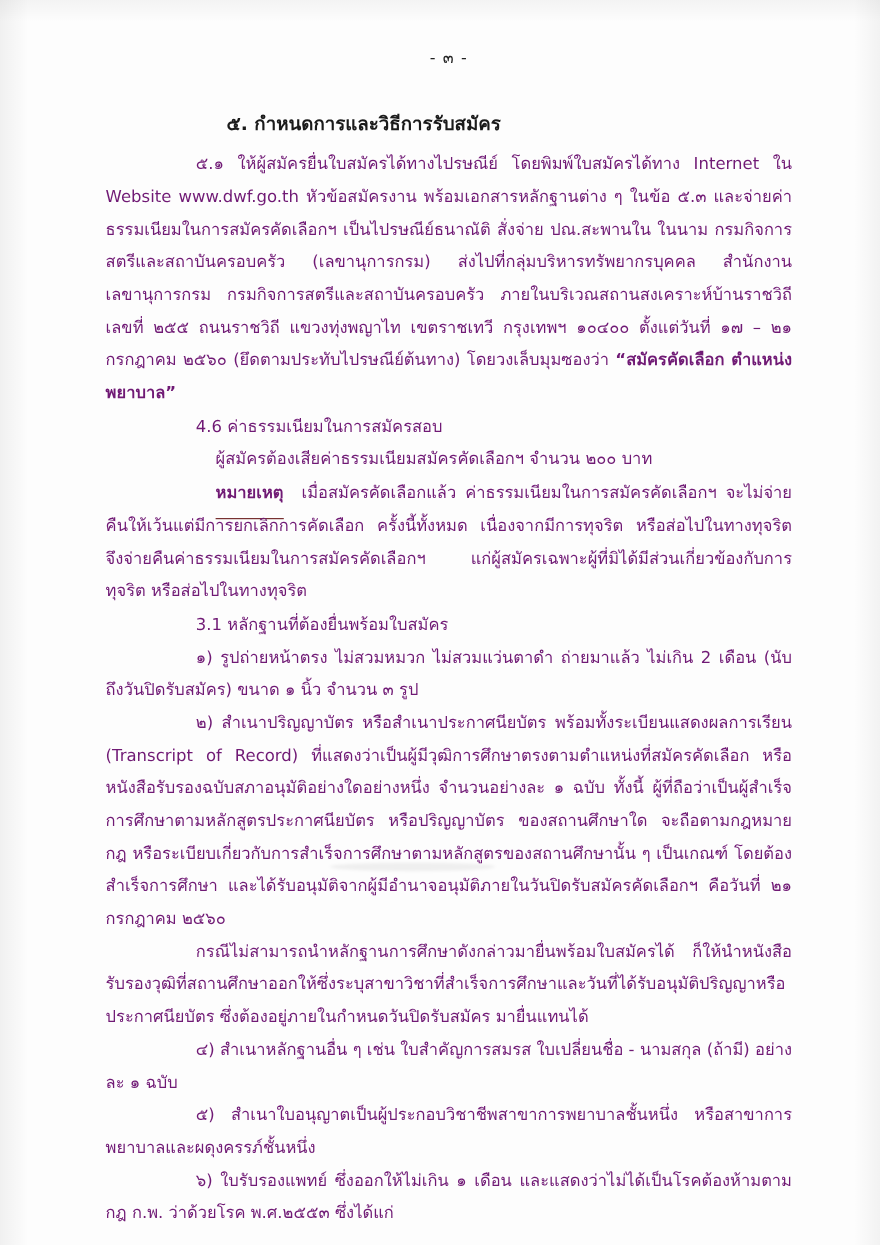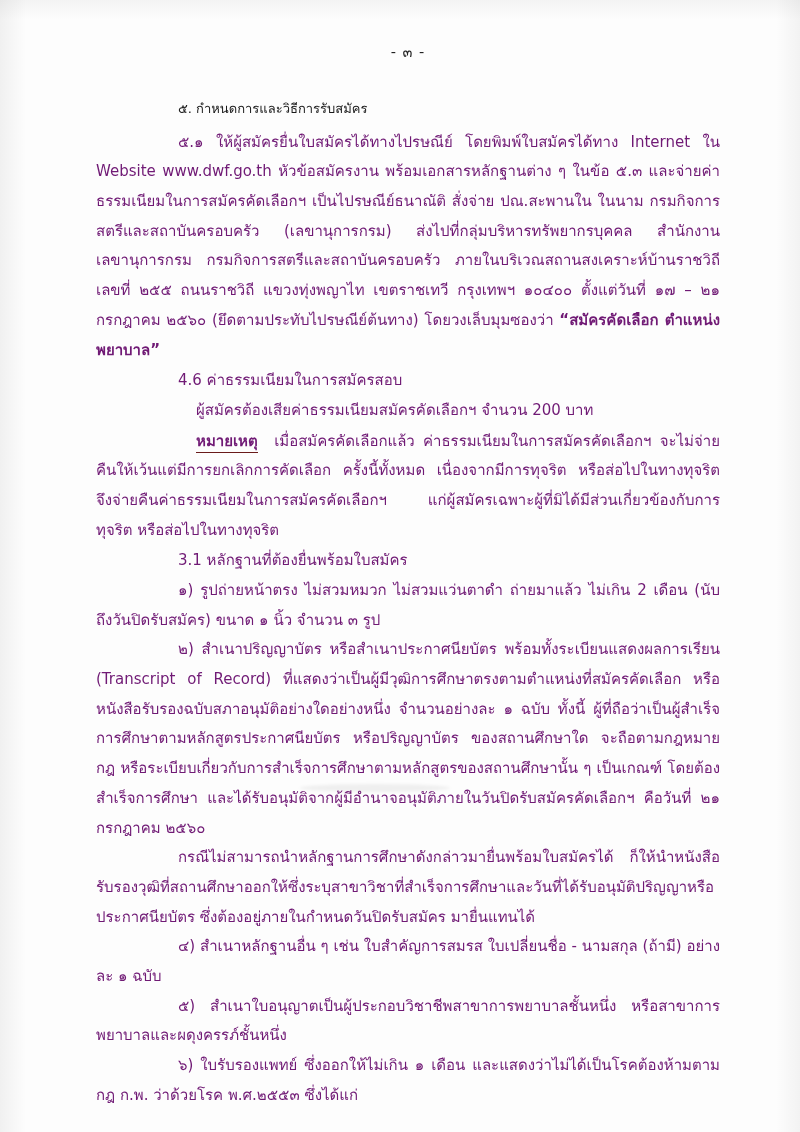--- a/index.html
+++ b/index.html
@@ -35,41 +35,41 @@
     color: #1a1a1a;
   }
   .page-number {
     text-align: center;
     font-size: 14.5px;
     letter-spacing: 1px;
     margin-bottom: 34px;
     color: #222;
   }
   .sec-head {
-    font-size: 13px;
-    font-weight: normal;
-    margin: 0 0 6px 82px;
+    font-size: 17px;
+    font-weight: bold;
+    margin: 0 0 6px 110px;
     line-height: 1.9;
   }
   p {
     margin: 0;
     font-size: 15px;
     line-height: 1.98;
     text-align: justify;
     text-justify: inter-word;
     color: #701a75;
   }
   p.ind-2 { text-indent: 82px; }
   p.ind-3 { text-indent: 100px; }
   .block { margin-bottom: 1px; }
   .bold { font-weight: bold; }
   .note-label {
     font-weight: bold;
     border-bottom: 1px solid #6a1b1b;
-    padding-bottom: 2px;
+    padding-bottom: 14px;
   }
   .smudge {
     position: absolute;
     background: rgba(0,0,0,0.055);
     border-radius: 50%;
     filter: blur(1.4px);
     pointer-events: none;
   }
 </style>
 </head>
@@ -84,21 +84,21 @@
     <div class="page-number">- ๓ -</div>
 
     <div class="sec-head">๕. กำหนดการและวิธีการรับสมัคร</div>
 
     <div class="block">
       <p class="ind-2"><span>๕.๑ ให้ผู้สมัครยื่นใบสมัครได้ทางไปรษณีย์ โดยพิมพ์ใบสมัครได้ทาง Internet ใน Website www.dwf.go.th หัวข้อสมัครงาน พร้อมเอกสารหลักฐานต่าง ๆ ในข้อ ๕.๓ และจ่ายค่าธรรมเนียมในการสมัครคัดเลือกฯ เป็นไปรษณีย์ธนาณัติ สั่งจ่าย ปณ.สะพานใน ในนาม กรมกิจการสตรีและสถาบันครอบครัว (เลขานุการกรม) ส่งไปที่กลุ่มบริหารทรัพยากรบุคคล สำนักงานเลขานุการกรม กรมกิจการสตรีและสถาบันครอบครัว ภายในบริเวณสถานสงเคราะห์บ้านราชวิถี เลขที่ ๒๕๕ ถนนราชวิถี แขวงทุ่งพญาไท เขตราชเทวี กรุงเทพฯ ๑๐๔๐๐ ตั้งแต่วันที่ ๑๗ – ๒๑ กรกฎาคม ๒๕๖๐ (ยึดตามประทับไปรษณีย์ต้นทาง) โดยวงเล็บมุมซองว่า</span> <span class="bold">“สมัครคัดเลือก ตำแหน่งพยาบาล”</span></p>
     </div>
 
     <div class="block">
       <p class="ind-2">4.6 ค่าธรรมเนียมในการสมัครสอบ</p>
-      <p class="ind-3">ผู้สมัครต้องเสียค่าธรรมเนียมสมัครคัดเลือกฯ จำนวน 200 บาท</p>
+      <p class="ind-3">ผู้สมัครต้องเสียค่าธรรมเนียมสมัครคัดเลือกฯ จำนวน ๒๐๐ บาท</p>
     </div>
 
     <div class="block">
       <p class="ind-3"><span class="note-label">หมายเหตุ</span>&nbsp;&nbsp;<span>เมื่อสมัครคัดเลือกแล้ว ค่าธรรมเนียมในการสมัครคัดเลือกฯ จะไม่จ่ายคืนให้เว้นแต่มีการยกเลิกการคัดเลือก ครั้งนี้ทั้งหมด เนื่องจากมีการทุจริต หรือส่อไปในทางทุจริต จึงจ่ายคืนค่าธรรมเนียมในการสมัครคัดเลือกฯ แก่ผู้สมัครเฉพาะผู้ที่มิได้มีส่วนเกี่ยวข้องกับการทุจริต หรือส่อไปในทางทุจริต</span></p>
     </div>
 
     <div class="block">
       <p class="ind-2">3.1 หลักฐานที่ต้องยื่นพร้อมใบสมัคร</p>
       <p class="ind-2">๑) รูปถ่ายหน้าตรง ไม่สวมหมวก ไม่สวมแว่นตาดำ ถ่ายมาแล้ว ไม่เกิน 2 เดือน (นับถึงวันปิดรับสมัคร) ขนาด ๑ นิ้ว จำนวน ๓ รูป</p>
       <p class="ind-2">๒) สำเนาปริญญาบัตร หรือสำเนาประกาศนียบัตร พร้อมทั้งระเบียนแสดงผลการเรียน (Transcript of Record) ที่แสดงว่าเป็นผู้มีวุฒิการศึกษาตรงตามตำแหน่งที่สมัครคัดเลือก หรือหนังสือรับรองฉบับสภาอนุมัติอย่างใดอย่างหนึ่ง จำนวนอย่างละ ๑ ฉบับ ทั้งนี้ ผู้ที่ถือว่าเป็นผู้สำเร็จการศึกษาตามหลักสูตรประกาศนียบัตร หรือปริญญาบัตร ของสถานศึกษาใด จะถือตามกฎหมาย กฎ หรือระเบียบเกี่ยวกับการสำเร็จการศึกษาตามหลักสูตรของสถานศึกษานั้น ๆ เป็นเกณฑ์ โดยต้องสำเร็จการศึกษา และได้รับอนุมัติจากผู้มีอำนาจอนุมัติภายในวันปิดรับสมัครคัดเลือกฯ คือวันที่ ๒๑ กรกฎาคม ๒๕๖๐</p>

